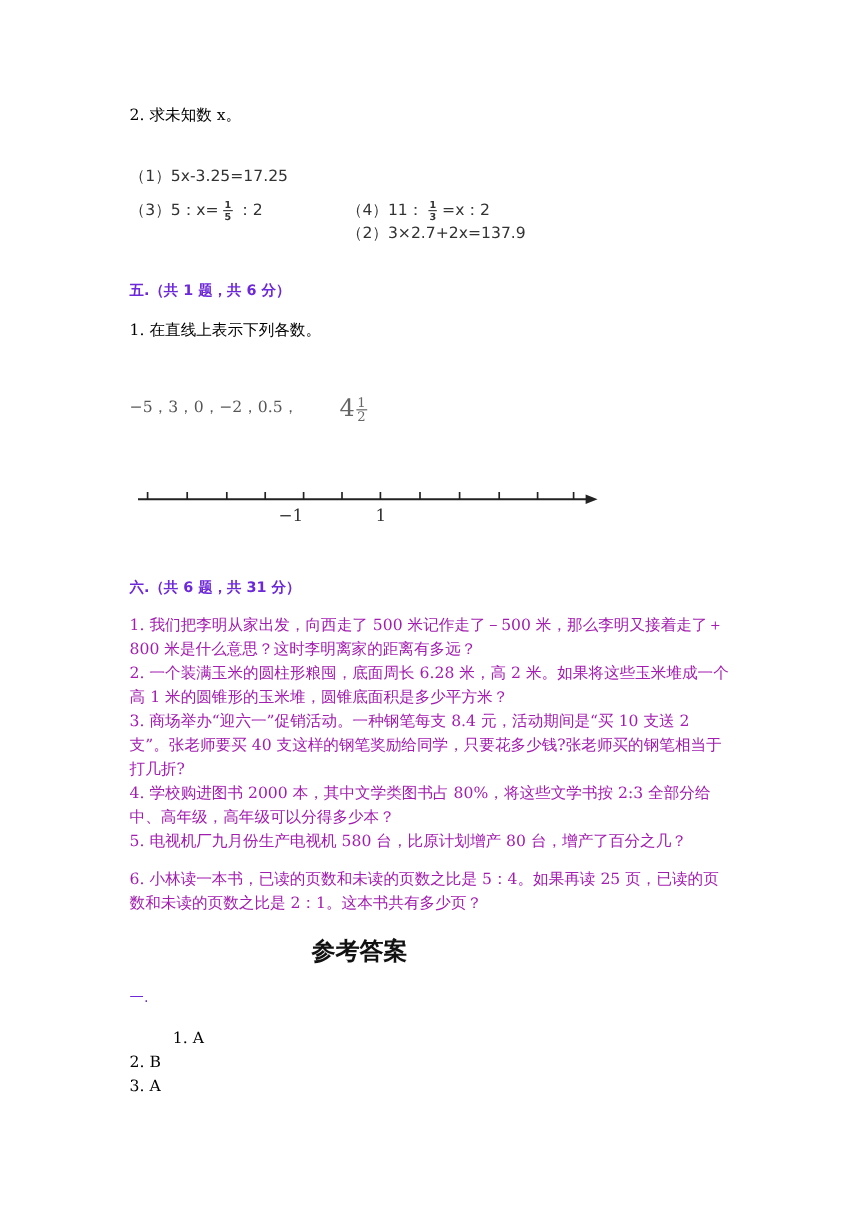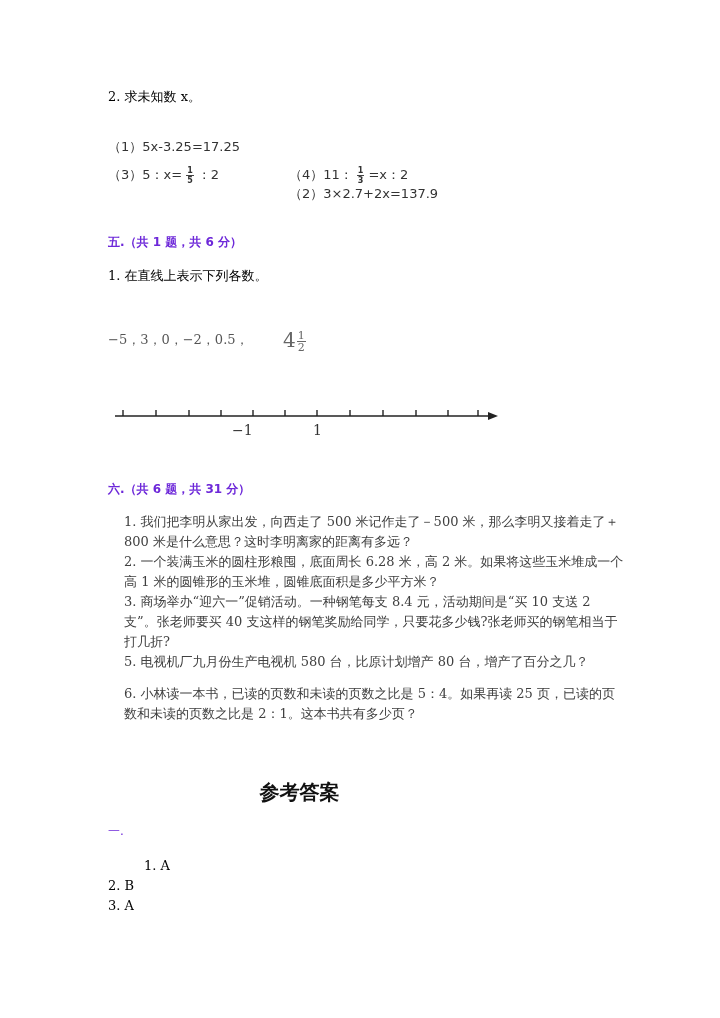--- a/index.html
+++ b/index.html
@@ -5,21 +5,21 @@
   html, body { margin:0; padding:0; background:#ffffff; }
   body { width:720px; height:1018px; position:relative; overflow:hidden;
          font-family:"DejaVu Serif","Liberation Serif",serif; color:#222; }
   .abs { position:absolute; white-space:nowrap; }
   .txt { font-size:13px; line-height:20px; color:#000000; }
   .eq { font-family:"DejaVu Sans","Liberation Sans",sans-serif; font-size:13px; color:#333; }
   .hdr { font-family:"DejaVu Sans","Liberation Sans",sans-serif; font-weight:bold; font-size:12px; color:#6d28d9; }
   .frac { display:inline-block; vertical-align:middle; text-align:center; font-size:8px; line-height:9px; font-weight:bold; margin:0 4px; }
   .frac span { display:block; }
   .frac .num { border-bottom:1px solid #444; padding:0 1px; }
-  .para { position:absolute; left:108px; width:500px; font-size:13px; line-height:20px; color:#404040;margin-left:16px; }
+  .para { position:absolute; left:108px; width:500px; font-size:13px; line-height:20px; color:#a21caf; }
   .title { font-family:"DejaVu Sans","Liberation Sans",sans-serif; font-weight:bold; font-size:20px; color:#111; }
   .mixed { font-size:20px; color:#666; }
   .mixed .frac { font-size:11px; line-height:11px; font-weight:normal; margin:0 0 0 1px; }
   .mixed .frac .num { border-bottom:1px solid #666; }
 </style>
 </head>
 <body>
 
 <div class="abs txt" style="left:108px;top:87px;">2. 求未知数 x。</div>
 
@@ -62,20 +62,21 @@
     </g>
 </svg>
 <div class="abs txt" style="left:232px;top:420px;font-size:14px;color:#333;">−1</div>
 <div class="abs txt" style="left:313px;top:420px;font-size:14px;color:#333;">1</div>
 
 <div class="abs hdr" style="left:108px;top:481px;">六.（共 6 题，共 31 分）</div>
 <div class="para" style="top:512px;">
   <div>1. 我们把李明从家出发，向西走了 500 米记作走了－500 米，那么李明又接着走了＋800 米是什么意思？这时李明离家的距离有多远？</div>
   <div>2. 一个装满玉米的圆柱形粮囤，底面周长 6.28 米，高 2 米。如果将这些玉米堆成一个高 1 米的圆锥形的玉米堆，圆锥底面积是多少平方米？</div>
   <div>3. 商场举办“迎六一”促销活动。一种钢笔每支 8.4 元，活动期间是“买 10 支送 2 支”。张老师要买 40 支这样的钢笔奖励给同学，只要花多少钱?张老师买的钢笔相当于打几折?</div>
+  <div>4. 学校购进图书 2000 本，其中文学类图书占 80%，将这些文学书按 2:3 全部分给中、高年级，高年级可以分得多少本？</div>
   <div>5. 电视机厂九月份生产电视机 580 台，比原计划增产 80 台，增产了百分之几？</div>
   <div style="margin-top:12px;">6. 小林读一本书，已读的页数和未读的页数之比是 5：4。如果再读 25 页，已读的页数和未读的页数之比是 2：1。这本书共有多少页？</div>
 </div>
 
 <div class="abs title" style="left:0;width:599px;text-align:center;top:779px;">参考答案</div>
 <div class="abs hdr" style="left:108px;top:823px;font-weight:normal;">一.</div>
 <div class="abs txt" style="left:108px;top:856px;margin-left:36px;">1. A</div>
 <div class="abs txt" style="left:108px;top:876px;">2. B</div>
 <div class="abs txt" style="left:108px;top:896px;">3. A</div>
 

